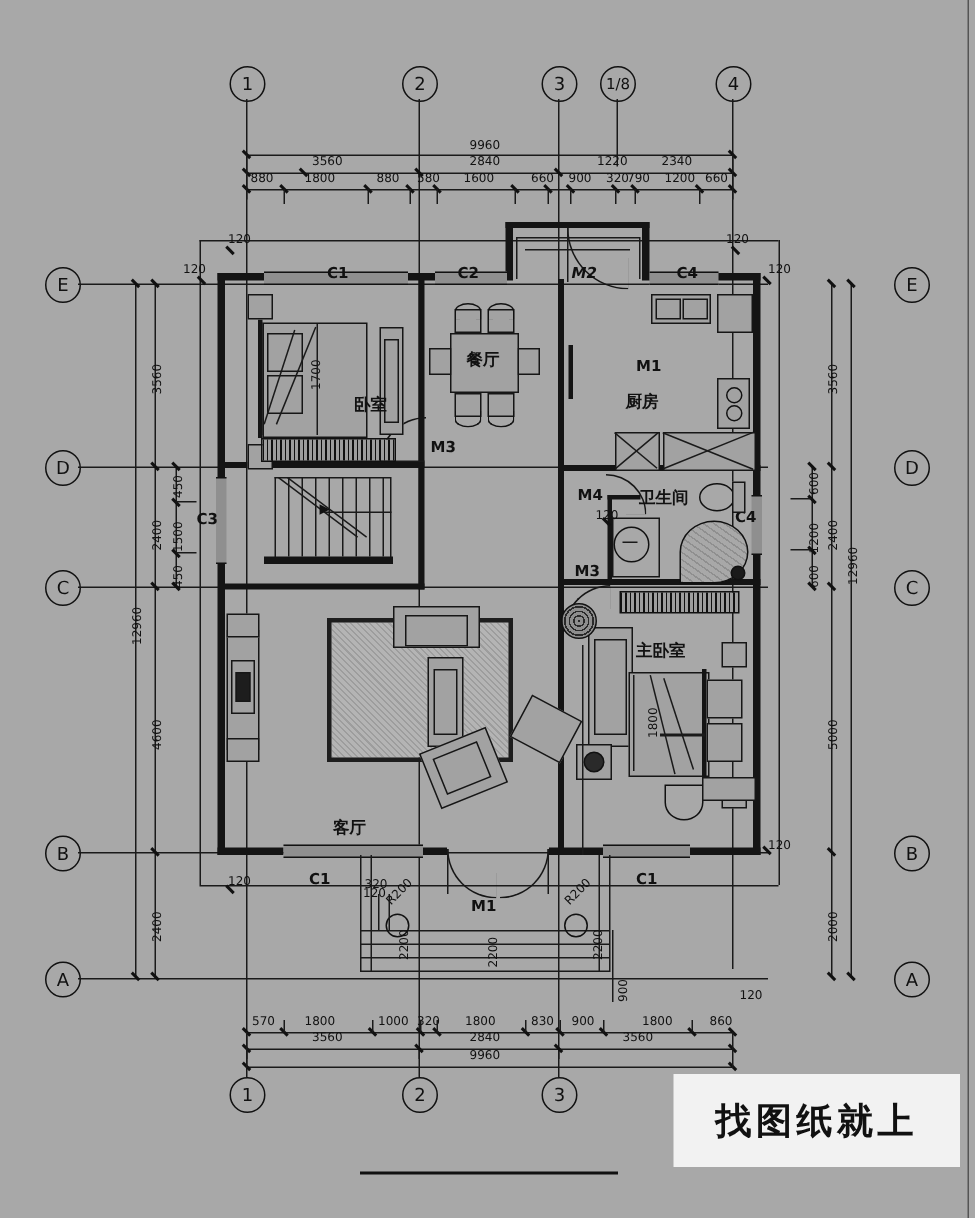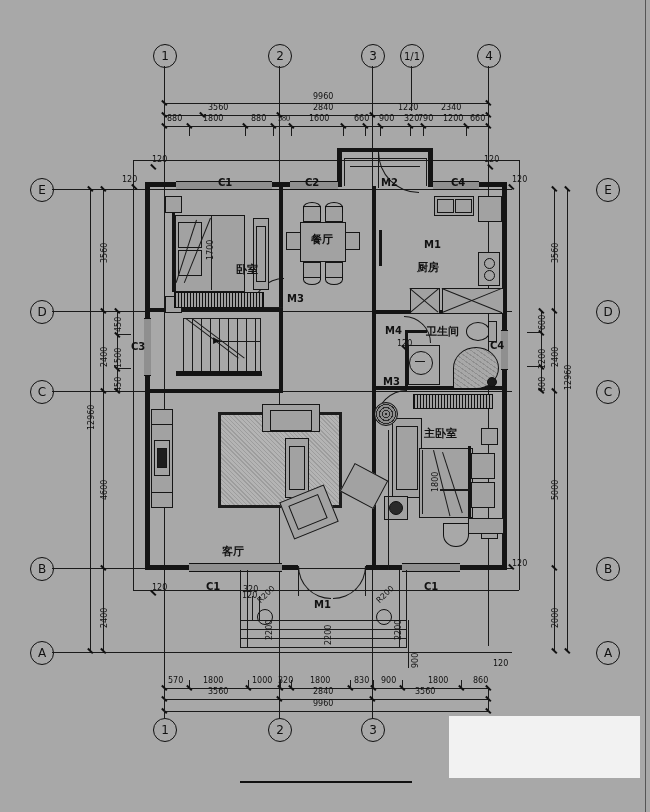--- a/index.html
+++ b/index.html
@@ -41,21 +41,21 @@
   <div class="bub" style="left:153px;top:44px;">
       <span>1</span>
     </div>
   <div class="bub" style="left:268px;top:44px;">
       <span>2</span>
     </div>
   <div class="bub" style="left:361px;top:44px;">
       <span>3</span>
     </div>
   <div class="bub bubs" style="left:400px;top:44px;">
-      <span>1/1</span>
+      <span>1/8</span>
     </div>
   <div class="bub" style="left:477px;top:44px;">
       <span>4</span>
     </div>
 
   <div class="ln v" style="left:164px;top:66px;height:640px;"></div>
   <div class="ln v" style="left:279px;top:66px;height:640px;"></div>
   <div class="ln v" style="left:372px;top:66px;height:640px;"></div>
   <div class="ln v" style="left:411px;top:66px;height:45px;"></div>
   <div class="ln v" style="left:488px;top:66px;height:580px;"></div>
@@ -117,21 +117,21 @@
   <div class="ln h" style="left:164px;top:115px;width:324px;"></div>
   <div class="txt dim" style="left:208px;top:104px;">3560</div>
   <div class="txt dim" style="left:313px;top:104px;">2840</div>
   <div class="txt dim" style="left:398px;top:104px;">1220</div>
   <div class="txt dim" style="left:441px;top:104px;">2340</div>
 
   <div class="ln h" style="left:164px;top:126px;width:324px;"></div>
   <div class="txt dim" style="left:167px;top:115px;">880</div>
   <div class="txt dim" style="left:203px;top:115px;">1800</div>
   <div class="txt dim" style="left:251px;top:115px;">880</div>
-  <div class="txt dim" style="left:278px;top:115px;font-family:Liberation Serif, serif;">580</div>
+  <div class="txt dim" style="left:278px;top:115px;">580</div>
   <div class="txt dim" style="left:309px;top:115px;">1600</div>
   <div class="txt dim" style="left:354px;top:115px;">660</div>
   <div class="txt dim" style="left:379px;top:115px;">900</div>
   <div class="txt dim" style="left:404px;top:115px;">320</div>
   <div class="txt dim" style="left:418px;top:115px;">790</div>
   <div class="txt dim" style="left:443px;top:115px;">1200</div>
   <div class="txt dim" style="left:470px;top:115px;">660</div>
 
   <div class="tick" style="left:161px;top:102px;"></div>
   <div class="tick" style="left:485px;top:102px;"></div>
@@ -325,21 +325,21 @@
   <div class="txt tag" style="left:490px;top:341px;">C4</div>
 
   <div class="winw" style="left:189px;top:563px;width:93px;height:7px;"></div>
   <div class="txt tag" style="left:206px;top:582px;">C1</div>
 
   <div class="winw" style="left:402px;top:563px;width:58px;height:7px;"></div>
   <div class="txt tag" style="left:424px;top:582px;">C1</div>
 
   <div class="swing" style="left:378px;top:152px;width:40px;height:40px;border-color:#161616;border-width:1px;border-radius:0 0 0 100%;border-top:none;border-right:none;"></div>
   <div class="ln v" style="left:378px;top:152px;height:36px;"></div>
-  <div class="txt tag" style="left:381px;top:178px;">M2</div>
+  <div class="txt tag" style="left:381px;top:178px;font-style:italic;">M2</div>
 
   <div class="swing" style="left:253px;top:278px;width:30px;height:30px;border:1px solid #161616;border-radius:100% 0 0 0;border-bottom:none;border-right:none;"></div>
   <div class="ln h" style="left:253px;top:307px;width:30px;"></div>
   <div class="txt tag" style="left:287px;top:294px;">M3</div>
 
   <div class="ln v" style="left:381px;top:232px;height:32px;"></div>
   <div class="wall" style="left:379px;top:230px;width:3px;height:36px;"></div>
   <div class="txt tag" style="left:424px;top:240px;">M1</div>
 
   <div class="swing" style="left:404px;top:316px;width:26px;height:26px;border:1px solid #161616;border-radius:0 100% 0 0;border-bottom:none;border-left:none;"></div>
@@ -497,17 +497,18 @@
   <div class="tick" style="left:150px;top:592px;"></div>
   <div class="tick" style="left:508px;top:566px;"></div>
 
   <div class="txt dim" style="left:243px;top:586px;">320</div>
   <div class="ln v" style="left:252px;top:596px;height:24px;"></div>
   <div class="ln v" style="left:259px;top:596px;height:24px;"></div>
 
   <div class="titleline" style="left:240px;top:781px;width:172px;"></div>
 
   <div class="wm" style="left:449px;top:716px;width:191px;height:62px;">
+    <div class="wm1">找图纸就上</div>
   </div>
 
   <div class="ln v" style="left:645px;top:0px;height:812px;background:#555;"></div>
 
 </div>
 
 </body></html>

